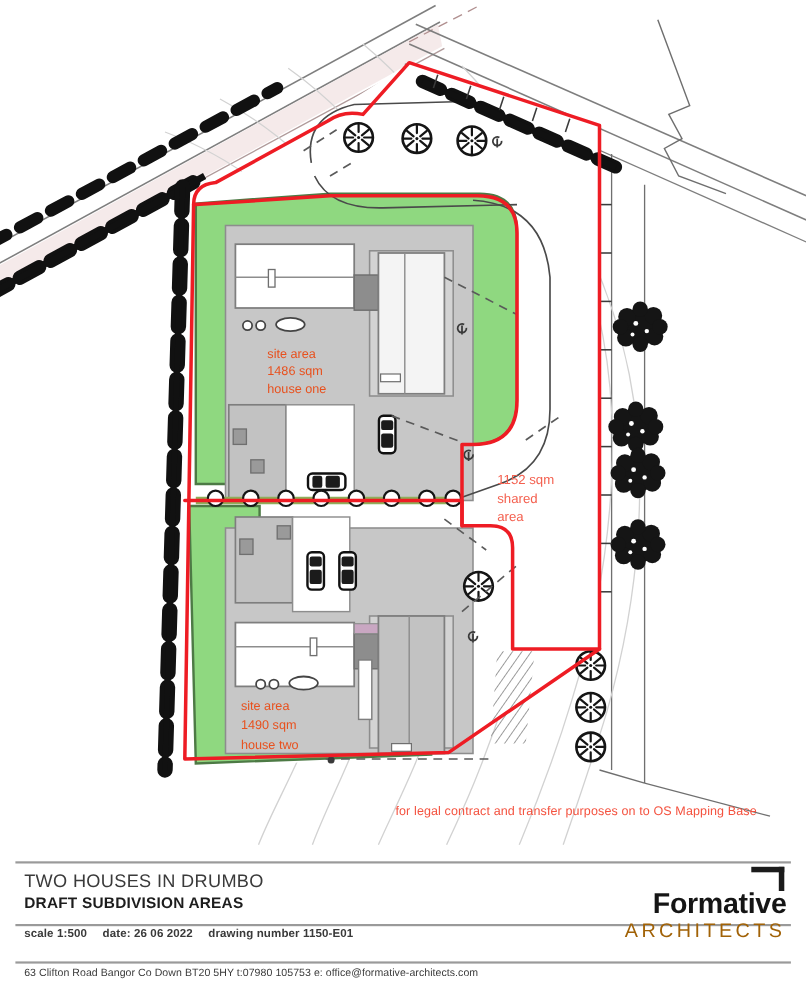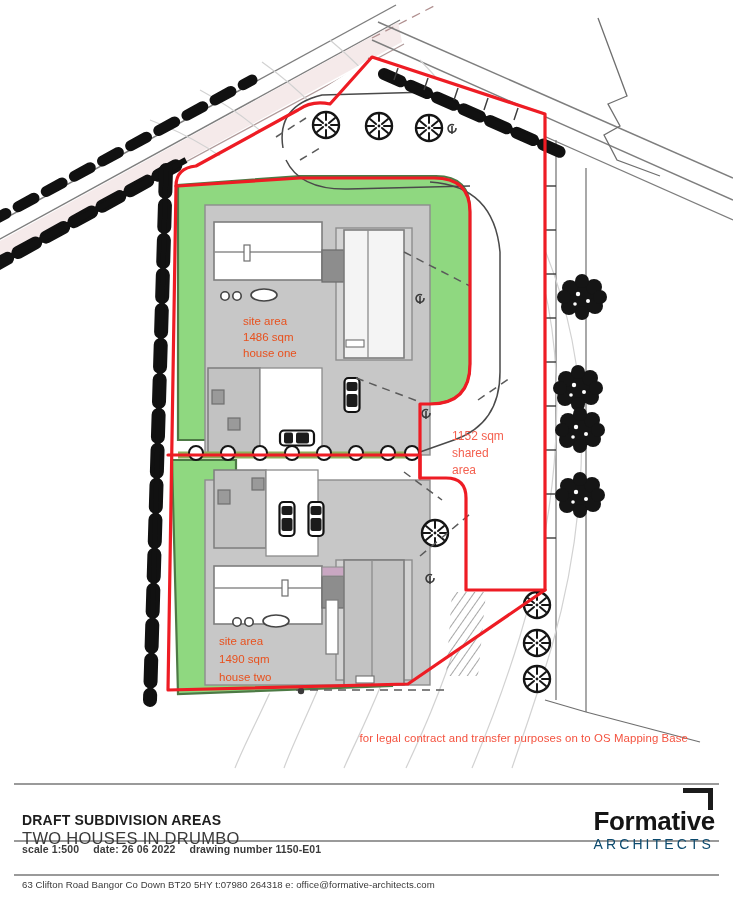--- a/index.html
+++ b/index.html
@@ -26,35 +26,35 @@
   }
   #prelim-note .l2{display:block;padding-left:5px;text-align:right;}
 
   
   #titleblock{position:absolute;left:0;top:780px;width:733px;height:120px;}
   .rule{position:absolute;left:14px;width:705px;background:#8c8c8c;}
   #rule-top{top:3px;height:2px;background:#9a9a9a;}
   #rule-mid{top:60px;height:1.5px;background:#9a9a9a;}
   #rule-bot{top:94px;height:1.5px;background:#9a9a9a;}
 
-  #tb-line1{position:absolute;left:22px;top:12px;font-size:16.5px;letter-spacing:.3px;color:#3a3a3a;margin-top:37px;}
+  #tb-line1{position:absolute;left:22px;top:12px;font-size:16.5px;letter-spacing:.3px;color:#3a3a3a;}
   #tb-line2{position:absolute;left:22px;top:32px;font-size:14px;font-weight:bold;letter-spacing:.2px;color:#1d1d1d;}
   #tb-meta{position:absolute;left:22px;top:63px;font-size:10.5px;color:#3a3a3a;letter-spacing:.1px;}
   #tb-meta span{margin-right:11px;font-weight:bold;}
   #tb-footer{position:absolute;left:22px;top:99px;font-size:9.6px;color:#3a3a3a;letter-spacing:.05px;}
 
   
   #logo{position:absolute;right:18px;top:6px;width:168px;height:72px;}
   #logo-mark{position:absolute;right:2px;top:2px;width:30px;height:22px;}
   #logo-mark i{position:absolute;background:#1b1b1b;}
   #logo-mark i.h{right:0;top:0;width:30px;height:5px;}
   #logo-mark i.v{right:0;top:0;width:5px;height:22px;}
   #logo-name{position:absolute;right:0;top:20px;font-size:26px;font-weight:bold;
              letter-spacing:-0.3px;color:#151515;text-align:center;}
-  #logo-sub{position:absolute;right:1px;top:50px;font-size:14px;letter-spacing:3.1px;color:#0c4a6e;}
+  #logo-sub{position:absolute;right:1px;top:50px;font-size:18px;letter-spacing:3.1px;color:#a16207;}
 
   
   text{font-family:"Liberation Sans", sans-serif;}
   .sitelabel{fill:#e8511e;font-size:11.5px;}
   .sharedlabel{fill:#f4604f;font-size:12px;}
 </style>
 </head>
 <body>
 
 <div id="sheet">
@@ -357,21 +357,21 @@
 
     <div id="tb-line1">TWO HOUSES IN DRUMBO</div>
     <div id="tb-line2">DRAFT SUBDIVISION AREAS</div>
 
     <div id="tb-meta">
       <span>scale 1:500</span>
       <span>date:  26 06 2022</span>
       <span>drawing number   1150-E01</span>
     </div>
 
-    <div id="tb-footer">63 Clifton Road  Bangor  Co Down  BT20 5HY  t:07980 264318 e: office@formative-architects.com</div>
+    <div id="tb-footer">63 Clifton Road  Bangor  Co Down  BT20 5HY  t:07980 105753 e: office@formative-architects.com</div>
 
     <div id="logo">
       <div id="logo-mark">
         <i class="h"></i>
           <i class="v"></i>
       </div>
       <div id="logo-name">Formative</div>
       <div id="logo-sub">ARCHITECTS</div>
     </div>
   </div>

